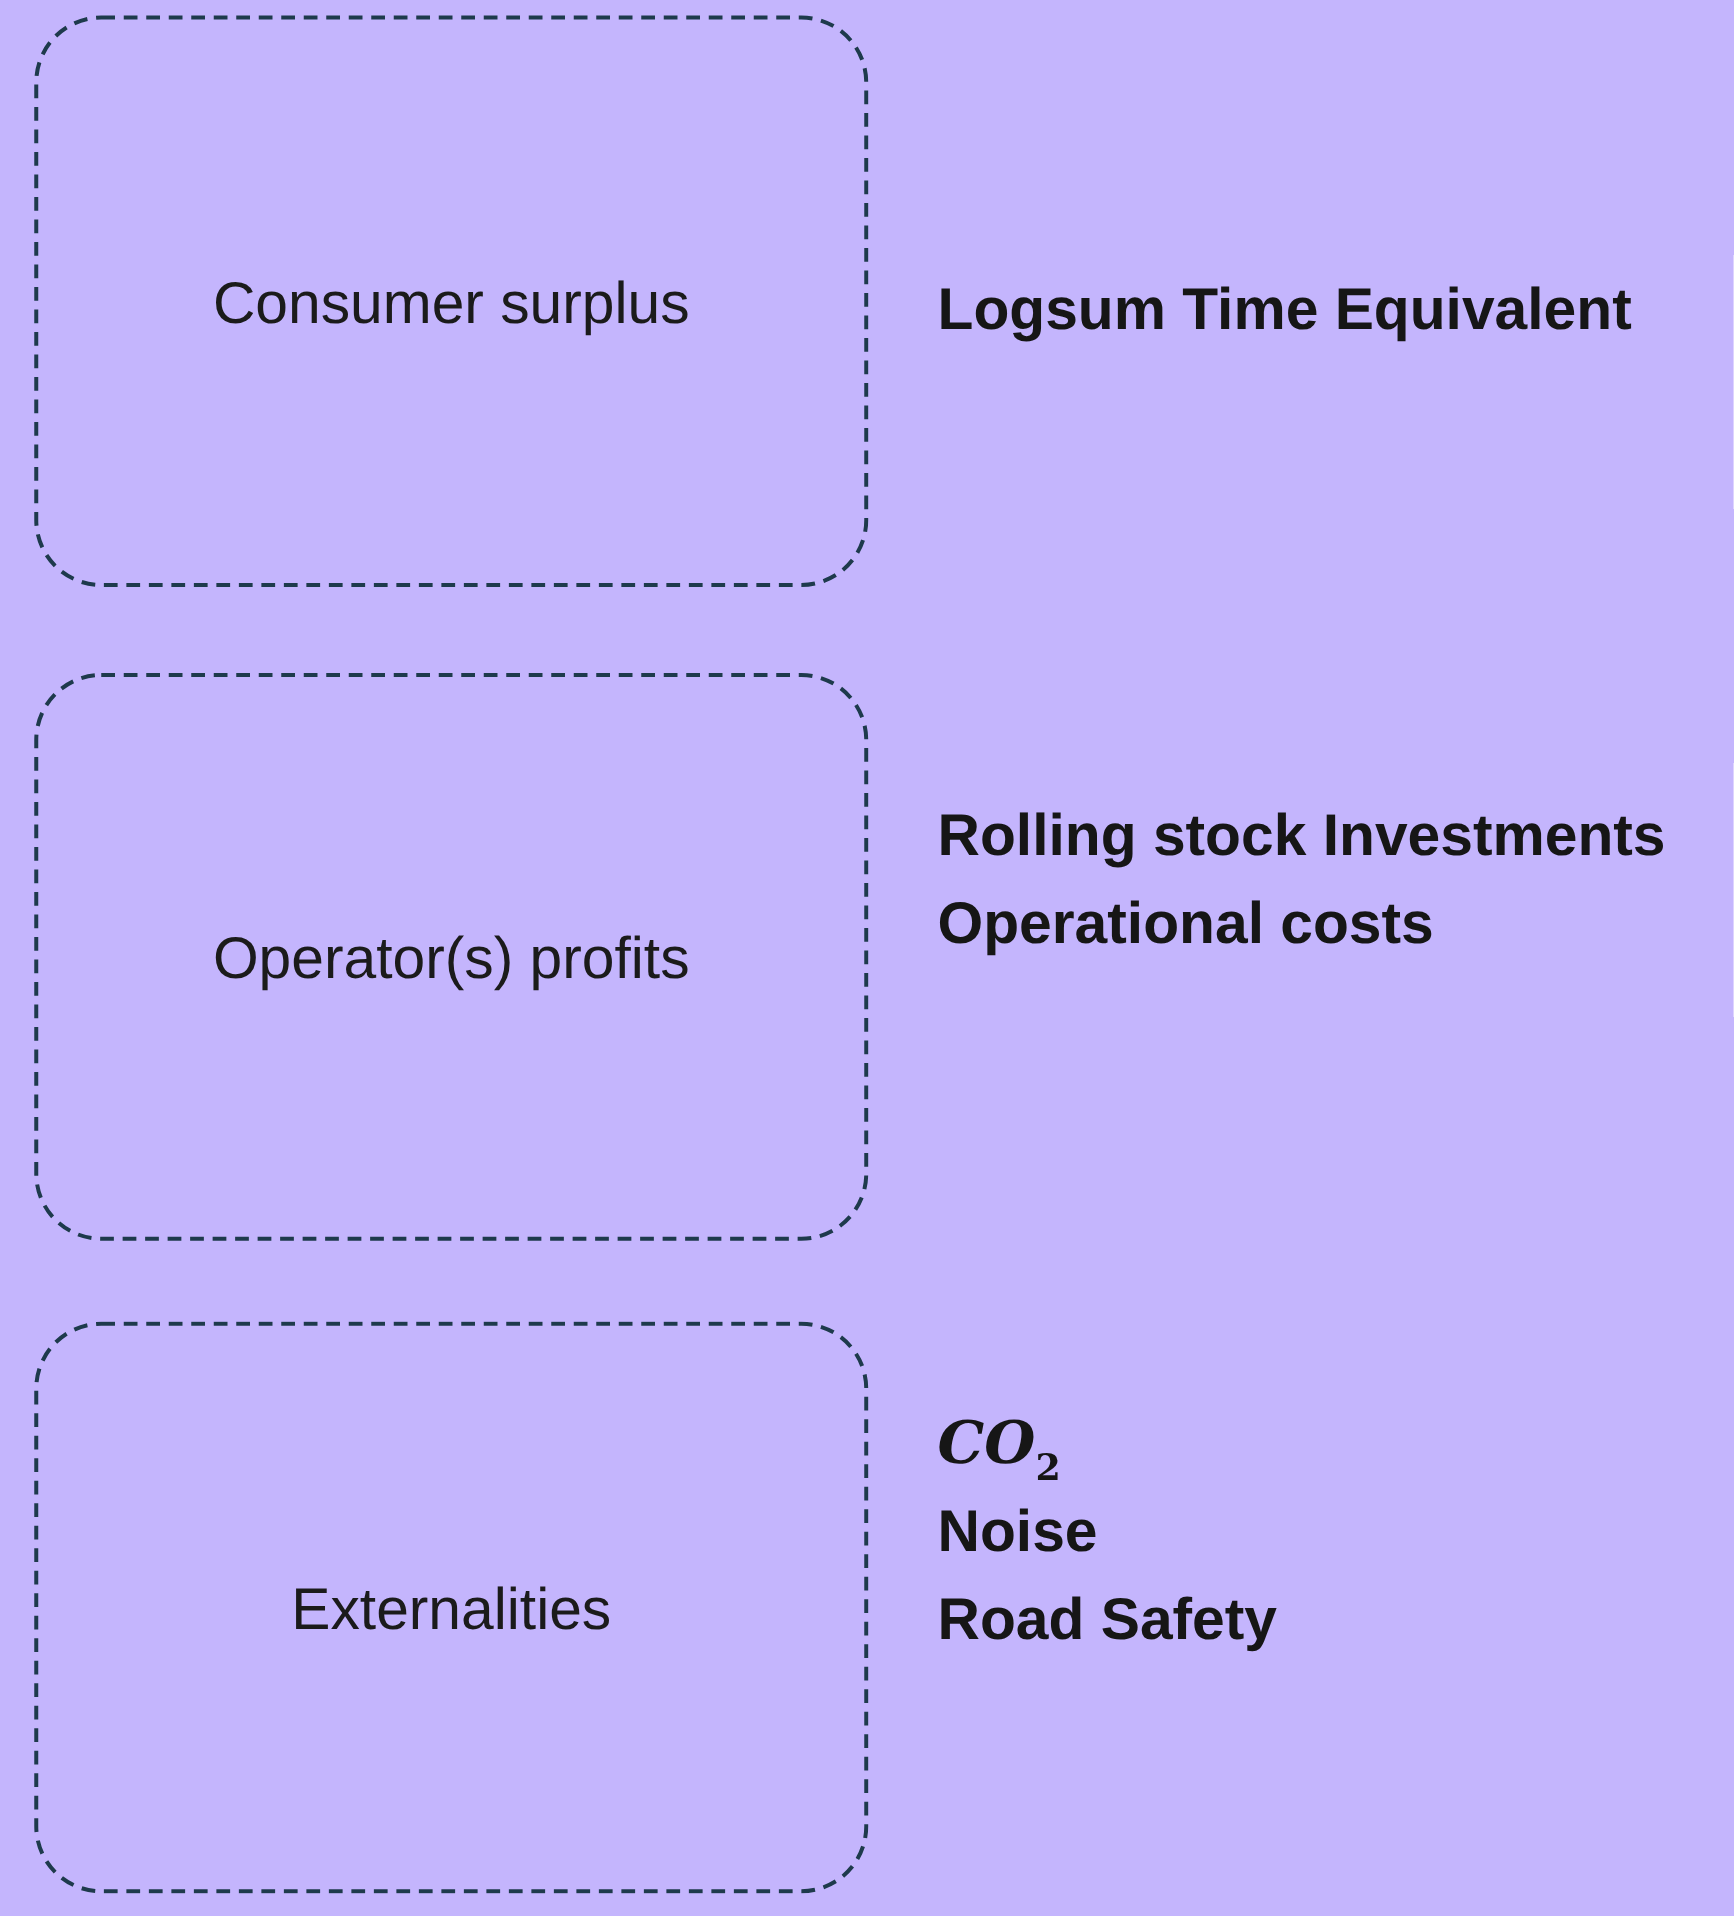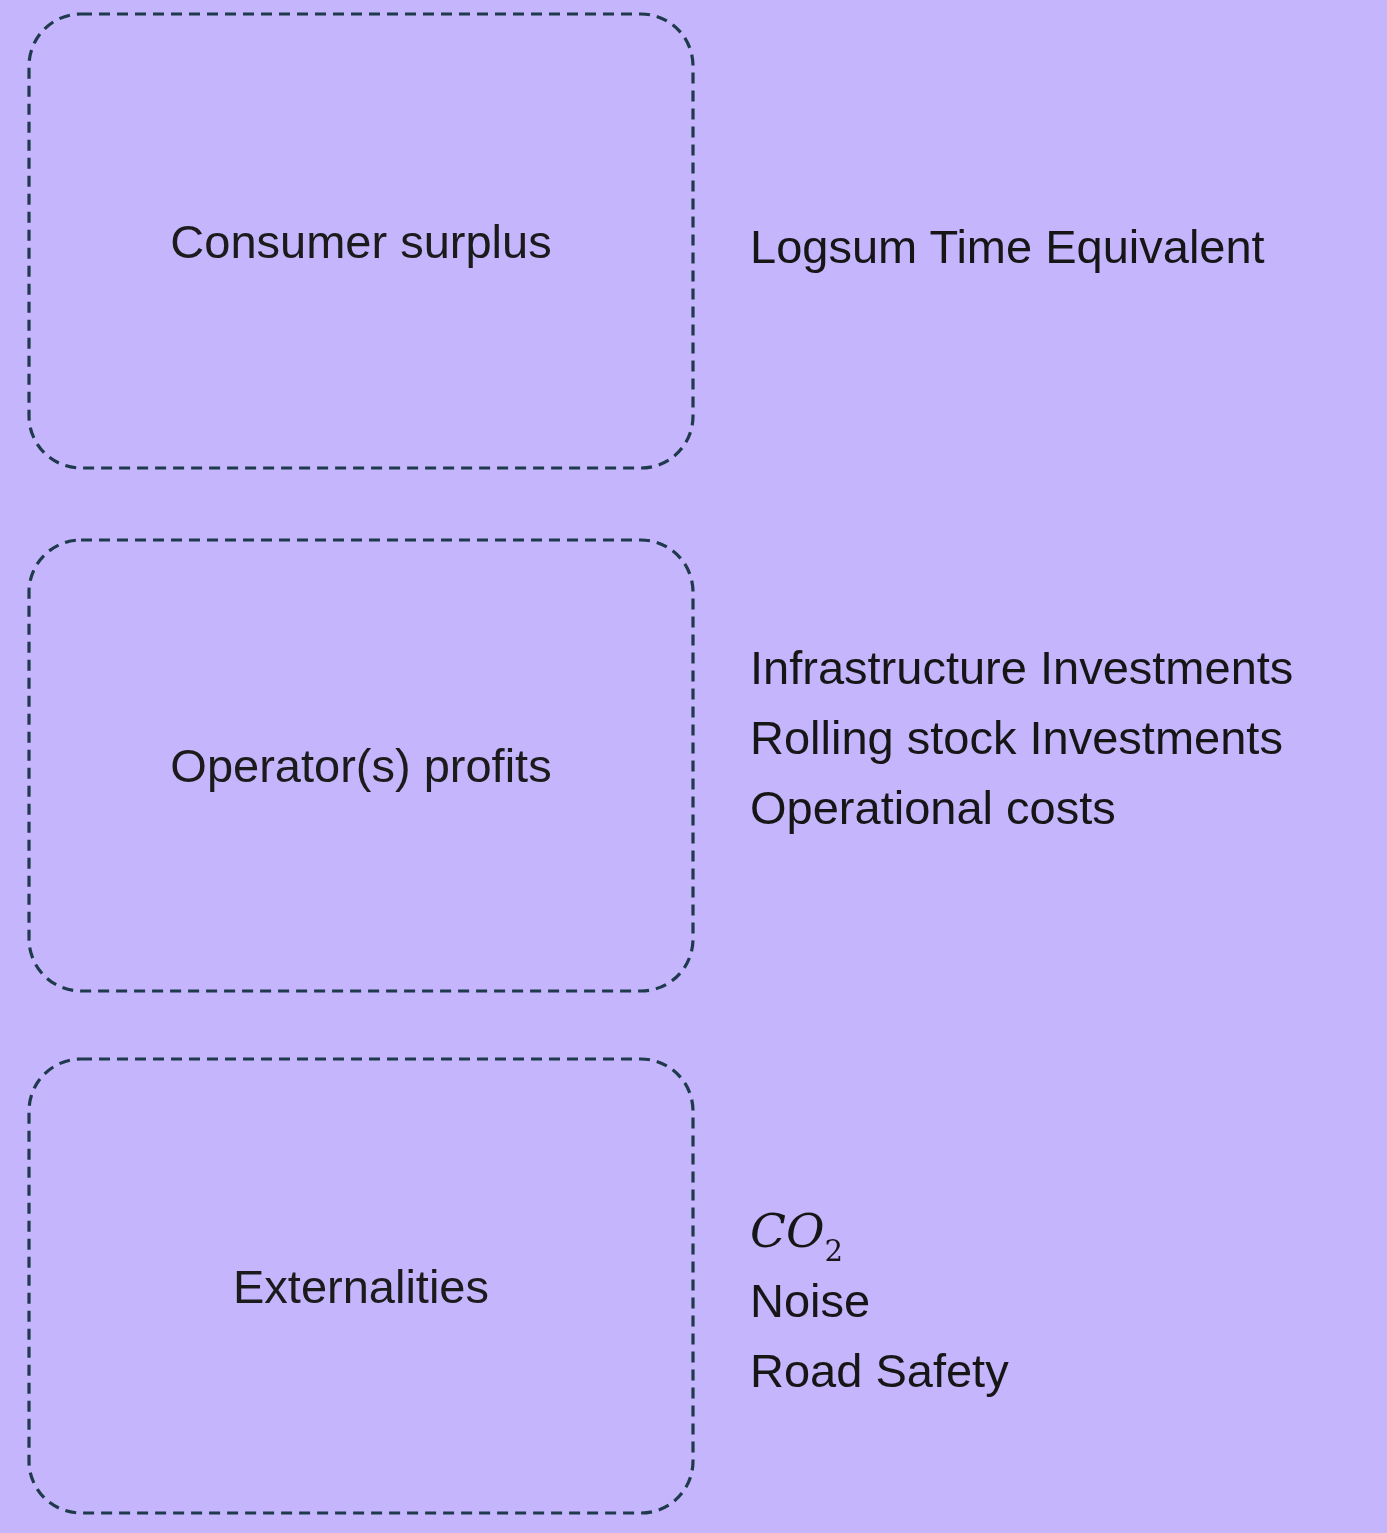--- a/index.html
+++ b/index.html
@@ -42,38 +42,39 @@
     color: #1b1b1b;
     white-space: nowrap;
   }
   .side-text {
     position: absolute;
     left: 750px;
     font-size: 47px;
     line-height: 70px;
     color: #161616;
     white-space: nowrap;
+    font-weight: bold;
   }
   .math {
     font-family: "DejaVu Serif", serif;
     font-style: italic;
   }
   .math sub {
     font-style: normal;
     font-size: 0.62em;
     line-height: 0;
     position: relative;
     top: 0.12em;
   }
   #box-consumer  { top: 12px;   height: 458px; }
   #box-operator  { top: 538px;  height: 455px; }
   #box-extern    { top: 1057px; height: 458px; text-decoration: underline; }
   #side-consumer { top: 212px; }
   #side-operator { top: 633px; }
-  #side-extern   { top: 1196px; }
+  #side-extern   { top: 1120px; }
 </style>
 </head>
 <body>
 
 <div class="canvas">
 
   <div class="box" id="box-consumer">
     <svg class="box-border" viewBox="0 0 668 458" preserveAspectRatio="none" aria-hidden="true">
       <rect x="2" y="2" width="664" height="454" rx="52" ry="52" fill="none" stroke="#1e3a4c" stroke-width="3.2" stroke-dasharray="11 7"></rect>
     </svg>
@@ -87,21 +88,20 @@
 
   <div class="box" id="box-operator">
     <svg class="box-border" viewBox="0 0 668 455" preserveAspectRatio="none" aria-hidden="true">
       <rect x="2" y="2" width="664" height="451" rx="52" ry="52" fill="none" stroke="#1e3a4c" stroke-width="3.2" stroke-dasharray="11 7"></rect>
     </svg>
     <div class="box-label-wrap">
       <span class="box-label">Operator(s) profits</span>
     </div>
   </div>
   <div class="side-text" id="side-operator">
-    <div class="line">Infrastructure Investments</div>
     <div class="line">Rolling stock Investments</div>
     <div class="line">Operational costs</div>
   </div>
 
   <div class="box" id="box-extern">
     <svg class="box-border" viewBox="0 0 668 458" preserveAspectRatio="none" aria-hidden="true">
       <rect x="2" y="2" width="664" height="454" rx="52" ry="52" fill="none" stroke="#1e3a4c" stroke-width="3.2" stroke-dasharray="11 7"></rect>
     </svg>
     <div class="box-label-wrap">
       <span class="box-label">Externalities</span>

